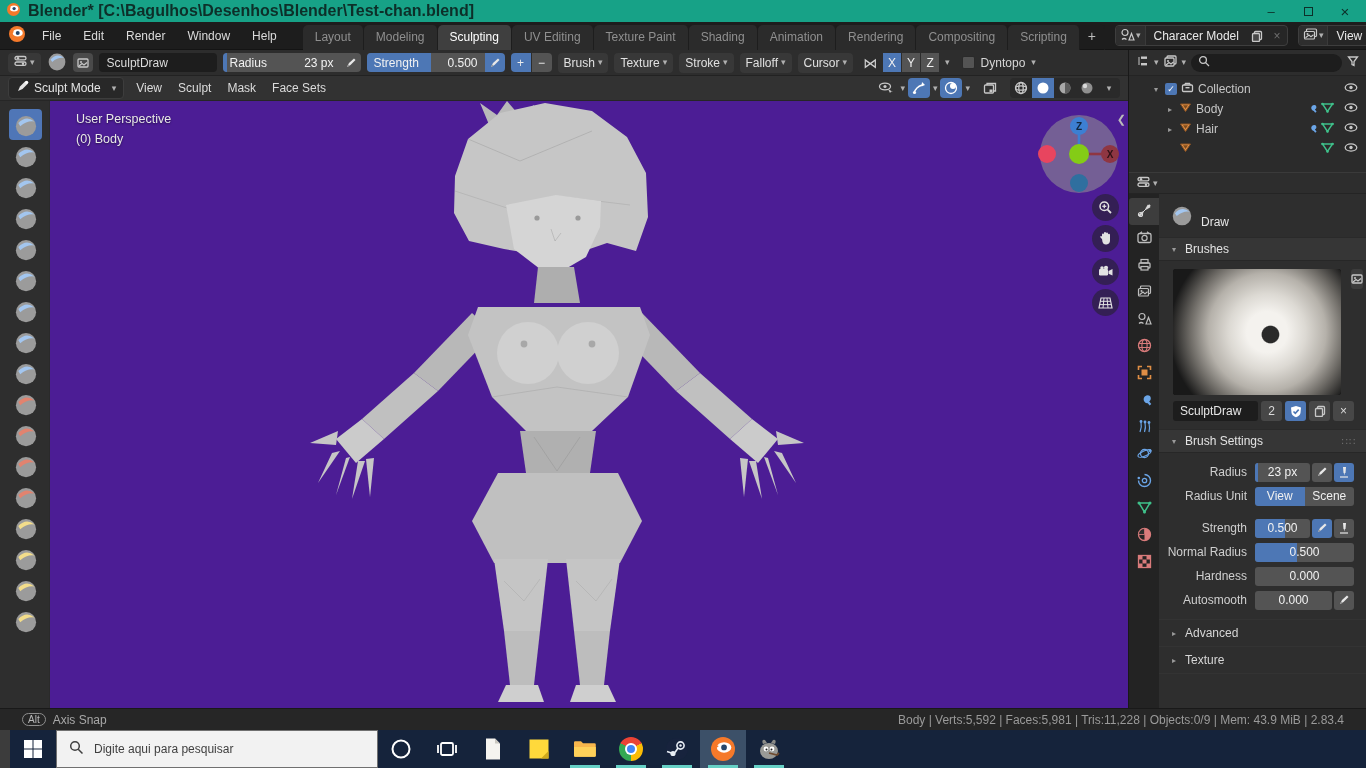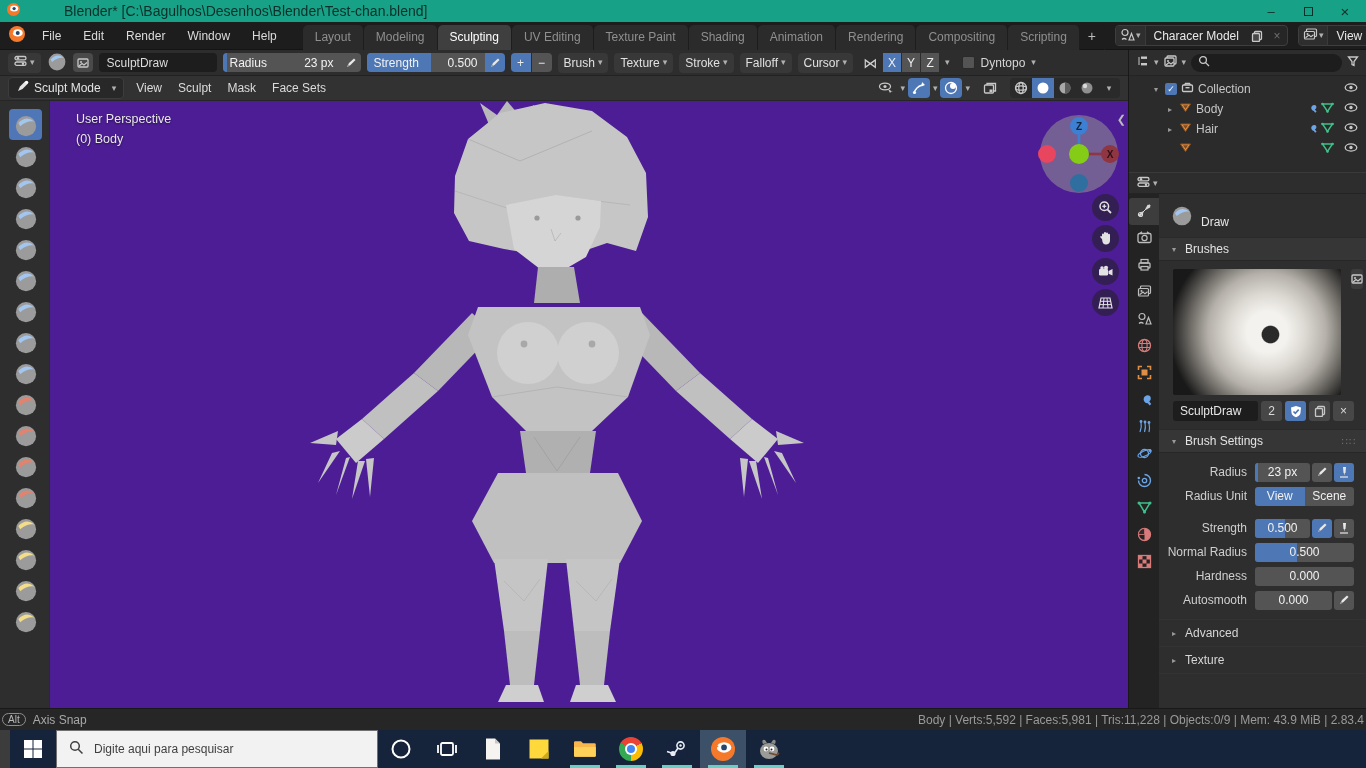--- a/index.html
+++ b/index.html
@@ -1,21 +1,21 @@
 <!DOCTYPE html>
 <html><head>
 <meta charset="utf-8">
 <style>
   html,body{margin:0;padding:0;background:#000;}
   *{box-sizing:border-box;font-family:"Liberation Sans","DejaVu Sans",sans-serif;-webkit-font-smoothing:antialiased;}
   #root{position:relative;width:1366px;height:768px;overflow:hidden;background:#3c3c3c;font-size:12px;color:#d6d6d6;}
   .abs{position:absolute;}
   
   .titlebar{left:0;top:0;width:1366px;height:22px;background:#17a287;display:flex;align-items:center;padding:0 6px;gap:7px;}
-  .titlebar .title{color:#0d2f29;font-size:14px;flex:1;font-weight:normal;margin-left:36px;}
+  .titlebar .title{color:#0d2f29;font-size:16px;flex:1;font-weight:bold;}
   .winbtn{width:30px;height:22px;display:flex;align-items:center;justify-content:center;color:#0d2f29;font-size:13px;}
   .maxglyph{width:9px;height:9px;border:1.4px solid #0d2f29;}
   
   .topbar{left:0;top:22px;width:1366px;height:28px;background:#1d1d1d;display:flex;align-items:center;padding:0 8px;border-bottom:1px solid #141414;}
   .menus{display:flex;gap:2px;margin-left:6px;}
   .menu-item{padding:4px 10px;color:#dbdbdb;border-radius:3px;}
   .tabs{display:flex;margin-left:16px;height:28px;align-items:flex-end;}
   .wtab{padding:5px 12px 6px;background:#2b2b2b;color:#8f8f8f;border-right:1px solid #1d1d1d;border-radius:5px 5px 0 0;white-space:nowrap;}
   .wtab.active{background:#3f3f3f;color:#ffffff;}
   .wtab.add{background:transparent;color:#bdbdbd;font-size:14px;padding:4px 8px 6px;}
@@ -91,21 +91,21 @@
   .fwidget{flex:1;display:flex;align-items:center;gap:2px;min-width:0;}
   .pslider{position:relative;flex:1;height:19px;background:#545454;border-radius:3px;overflow:hidden;display:flex;align-items:center;justify-content:center;}
   .pslider .fill{position:absolute;left:0;top:0;bottom:0;background:#4d77b5;}
   .pslider span{position:relative;z-index:1;color:#f2f2f2;}
   .pbtn{width:20px;height:19px;flex:none;background:#545454;border-radius:3px;display:flex;align-items:center;justify-content:center;}
   .pbtn.blue{background:#4d77b5;}
   .pseg{flex:1;display:flex;border-radius:3px;overflow:hidden;}
   .pseg div{flex:1;height:19px;display:flex;align-items:center;justify-content:center;background:#545454;color:#f0f0f0;white-space:nowrap;}
   .pseg div.on{background:#4d77b5;}
   
-  .statusbar{left:0;top:708px;width:1366px;height:22px;background:#262626;border-top:1px solid #191919;display:flex;align-items:center;padding:0 2px;color:#a8a8a8;}
+  .statusbar{left:0;top:708px;width:1366px;height:22px;background:#262626;border-top:1px solid #191919;display:flex;align-items:center;padding:0 22px;color:#a8a8a8;}
   .keybadge{border:1px solid #8d8d8d;border-radius:7px;padding:0 5px;font-size:10px;color:#b8b8b8;margin-right:7px;}
   .stats{margin-left:auto;color:#9a9a9a;}
   
   .taskbar{left:10px;top:730px;width:1366px;height:38px;background:#15233b;display:flex;align-items:stretch;}
   .tbitem{width:46px;display:flex;align-items:center;justify-content:center;position:relative;}
   .tbitem.start{width:46px;}
   .tbitem .runline{position:absolute;bottom:0;left:8px;right:8px;height:3px;background:#66d0c5;}
   .tbitem.appactive{background:#3c5068;}
   .tbsearch{width:322px;background:#f2f2f2;border:1px solid #707070;display:flex;align-items:center;gap:10px;padding:0 12px;color:#3f3f3f;}
   .tbright{margin-left:auto;display:flex;align-items:center;}

